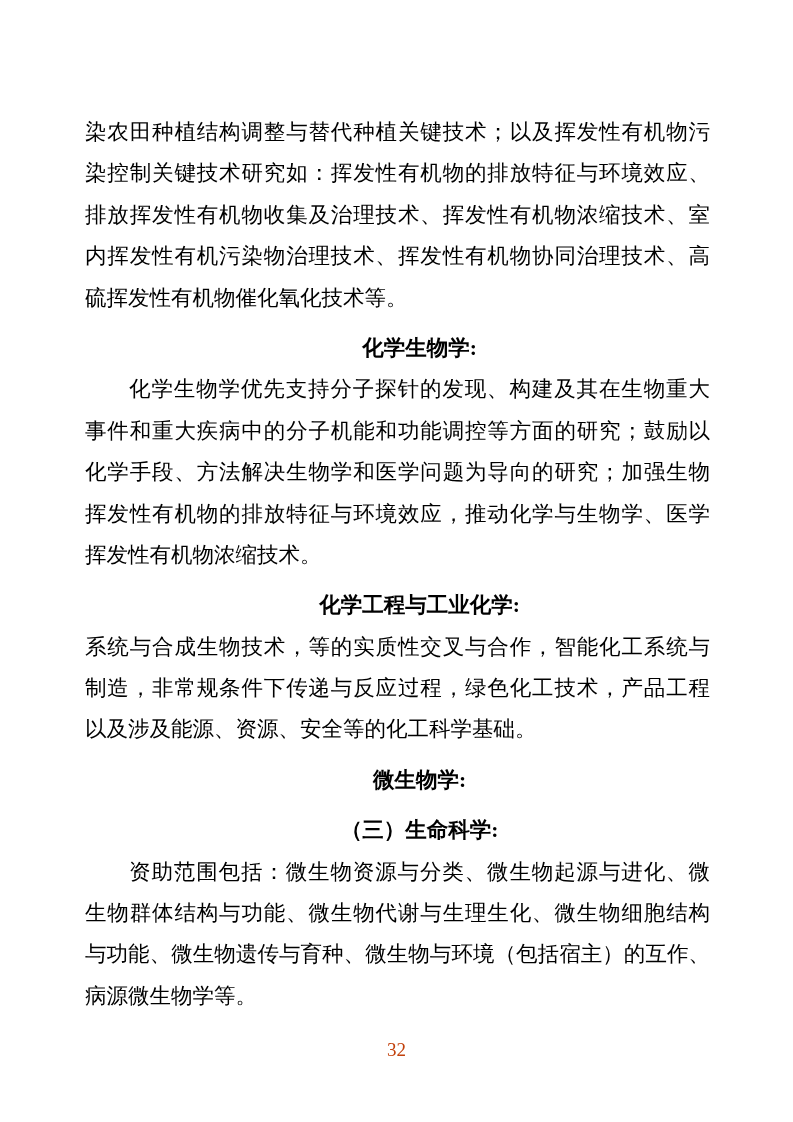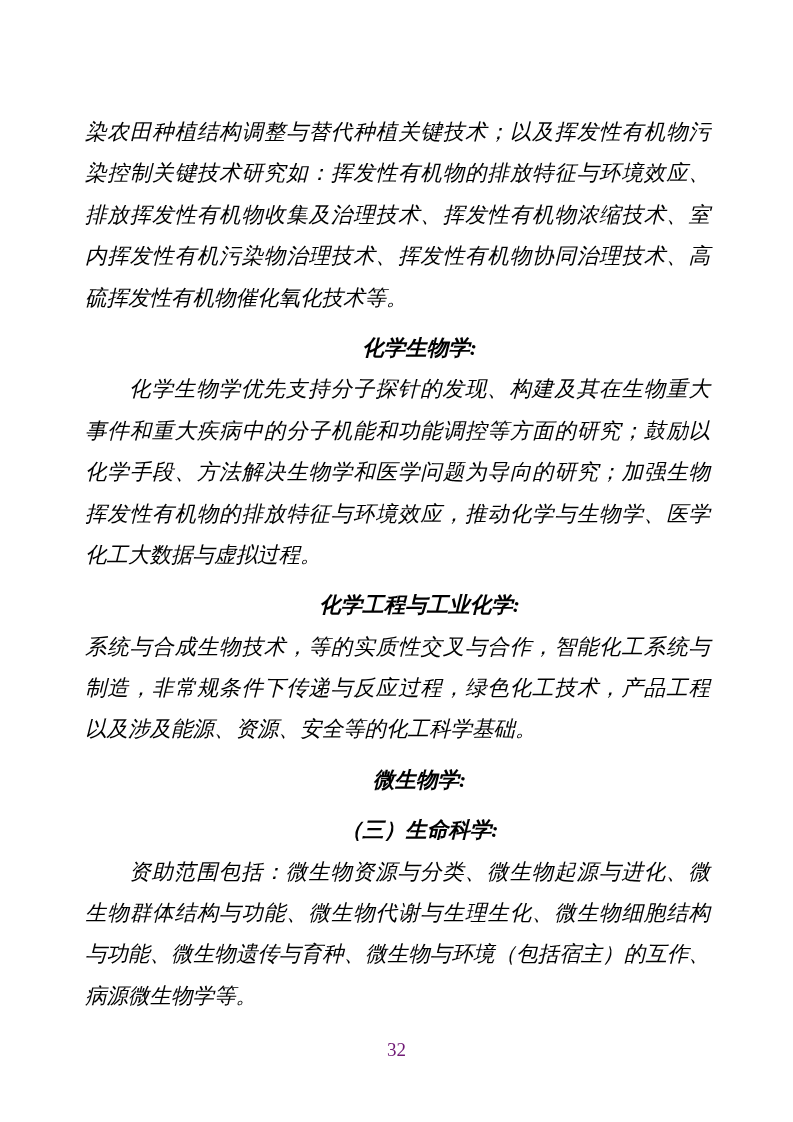--- a/index.html
+++ b/index.html
@@ -21,21 +21,20 @@
     left: 85px;
     top: 112px;
     width: 625px;
   }
   .line {
     height: 41.4px;
     line-height: 41.4px;
     font-size: 21.5px;
     white-space: nowrap;
     color: #000000;
-    font-style: italic;
   }
   
   .body-full {
     white-space: normal;
     text-align: justify;
     text-align-last: justify;
     text-justify: inter-character;
   }
   
   .body-first {
@@ -57,39 +56,39 @@
     margin-top: 9px;
   }
   .page-number {
     position: absolute;
     top: 1038px;
     left: 0;
     width: 100%;
     text-align: center;
     font-size: 19px;
     line-height: 24px;
-    color: #701a75;
+    color: #c2410c;
   }
 </style>
 </head>
 <body>
 
 <div class="page">
   <div class="content">
       <div class="line body-full">染农田种植结构调整与替代种植关键技术；以及挥发性有机物污</div>
       <div class="line body-full">染控制关键技术研究如：挥发性有机物的排放特征与环境效应、</div>
       <div class="line body-full">排放挥发性有机物收集及治理技术、挥发性有机物浓缩技术、室</div>
       <div class="line body-full">内挥发性有机污染物治理技术、挥发性有机物协同治理技术、高</div>
       <div class="line body-end">硫挥发性有机物催化氧化技术等。</div>
       <div class="line heading">化学生物学:</div>
       <div class="line body-first">化学生物学优先支持分子探针的发现、构建及其在生物重大</div>
       <div class="line body-full">事件和重大疾病中的分子机能和功能调控等方面的研究；鼓励以</div>
       <div class="line body-full">化学手段、方法解决生物学和医学问题为导向的研究；加强生物</div>
       <div class="line body-full">挥发性有机物的排放特征与环境效应，推动化学与生物学、医学</div>
-      <div class="line body-end">化工大数据与虚拟过程。</div>
+      <div class="line body-end">挥发性有机物浓缩技术。</div>
       <div class="line heading">化学工程与工业化学:</div>
       <div class="line body-full">系统与合成生物技术，等的实质性交叉与合作，智能化工系统与</div>
       <div class="line body-full">制造，非常规条件下传递与反应过程，绿色化工技术，产品工程</div>
       <div class="line body-end">以及涉及能源、资源、安全等的化工科学基础。</div>
       <div class="line heading">微生物学:</div>
       <div class="line heading">（三）生命科学:</div>
       <div class="line body-first">资助范围包括：微生物资源与分类、微生物起源与进化、微</div>
       <div class="line body-full">生物群体结构与功能、微生物代谢与生理生化、微生物细胞结构</div>
       <div class="line body-full">与功能、微生物遗传与育种、微生物与环境（包括宿主）的互作、</div>
       <div class="line body-end">病源微生物学等。</div>

